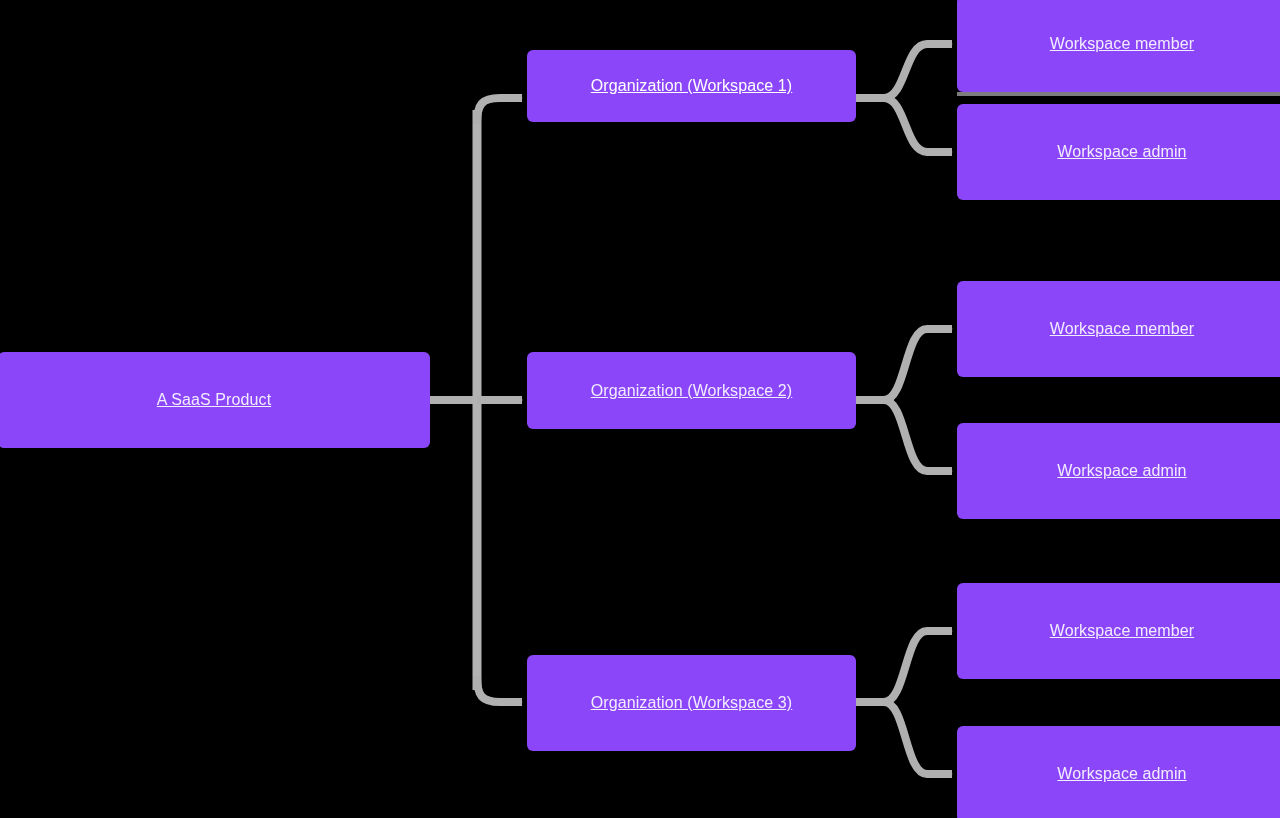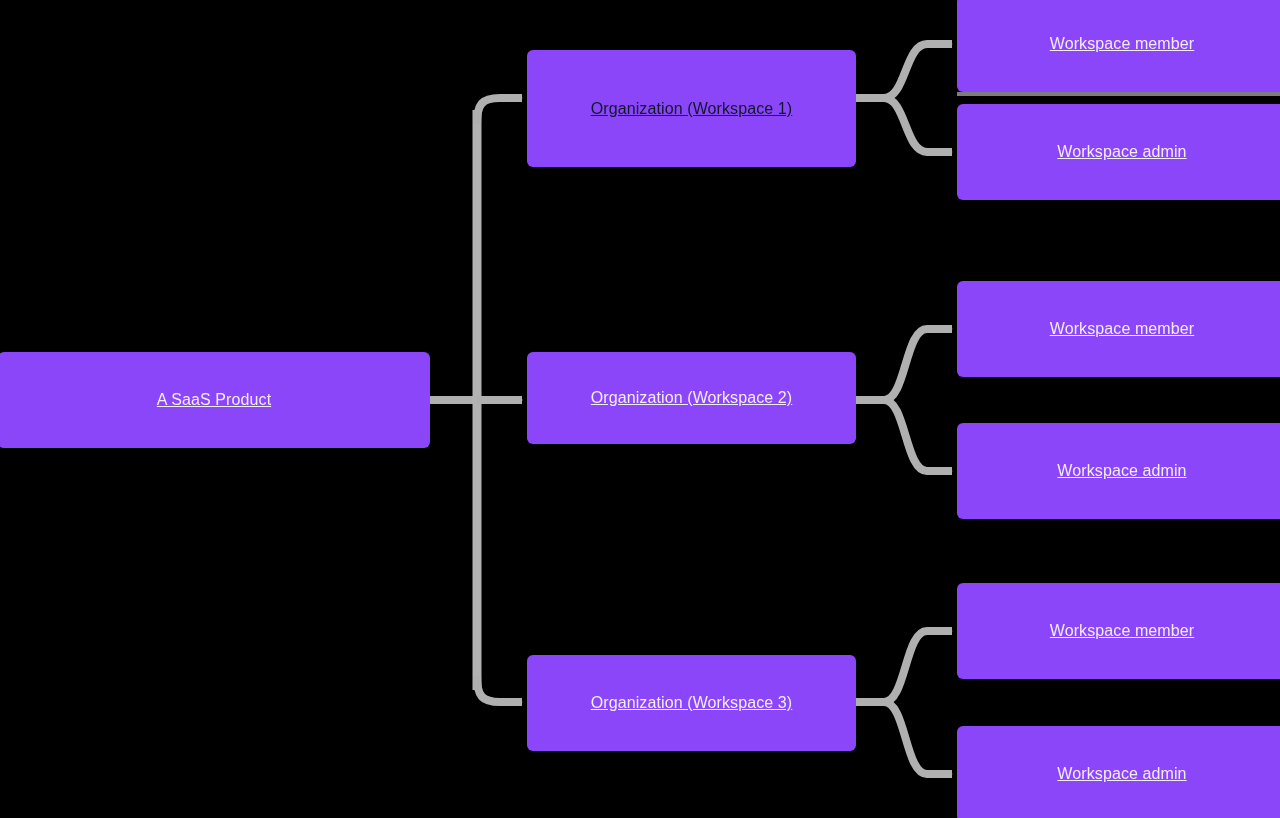--- a/index.html
+++ b/index.html
@@ -99,32 +99,32 @@
     <path class="edge-path" d="M856,400 L884,400 C906,400 905,471 927,471 L952,471" marker-end="url(#arrowhead)"></path>
 
     <path class="edge-path" d="M856,702 L884,702 C906,702 905,631 927,631 L952,631" marker-end="url(#arrowhead)"></path>
     <path class="edge-path" d="M856,702 L884,702 C906,702 905,774 927,774 L952,774" marker-end="url(#arrowhead)"></path>
   </svg>
 
   <div class="node" id="node-root" style="left: -2px; top: 352px; width: 432px; height: 96px; background: rgb(140, 70, 250); color: rgb(242, 236, 255); font-size: 16px;">
     <span class="node-label">A SaaS Product</span>
   </div>
 
-  <div class="node" id="node-org-0" style="left: 527px; top: 50px; width: 329px; height: 117px; background: rgb(140, 70, 250); color: #0f172a; font-size: 16px;">
+  <div class="node" id="node-org-0" style="left: 527px; top: 50px; width: 329px; height: 72px; background: rgb(140, 70, 250); color: #ffffff; font-size: 16px;">
     <span class="node-label">Organization (Workspace 1)</span>
   </div>
   <div class="node" id="node-org-0-child-0" style="left: 957px; top: -4px; width: 330px; height: 96px; background: rgb(140, 70, 250); color: rgb(242, 236, 255); font-size: 16px;">
     <span class="node-label">Workspace member</span>
   </div>
   <div class="shadow-band" id="band-org-0" style="left: 957px; top: 92px; width: 330px;"></div>
   <div class="node" id="node-org-0-child-1" style="left: 957px; top: 104px; width: 330px; height: 96px; background: rgb(140, 70, 250); color: rgb(242, 236, 255); font-size: 16px;">
     <span class="node-label">Workspace admin</span>
   </div>
 
-  <div class="node" id="node-org-1" style="left: 527px; top: 352px; width: 329px; height: 92px; background: rgb(140, 70, 250); color: rgb(242, 236, 255); font-size: 16px;">
+  <div class="node" id="node-org-1" style="left: 527px; top: 352px; width: 329px; height: 77px; background: rgb(140, 70, 250); color: rgb(242, 236, 255); font-size: 16px;">
     <span class="node-label">Organization (Workspace 2)</span>
   </div>
   <div class="node" id="node-org-1-child-0" style="left: 957px; top: 281px; width: 330px; height: 96px; background: rgb(140, 70, 250); color: rgb(242, 236, 255); font-size: 16px;">
     <span class="node-label">Workspace member</span>
   </div>
   <div class="node" id="node-org-1-child-1" style="left: 957px; top: 423px; width: 330px; height: 96px; background: rgb(140, 70, 250); color: rgb(242, 236, 255); font-size: 16px;">
     <span class="node-label">Workspace admin</span>
   </div>
 
   <div class="node" id="node-org-2" style="left: 527px; top: 655px; width: 329px; height: 96px; background: rgb(140, 70, 250); color: rgb(242, 236, 255); font-size: 16px;">

